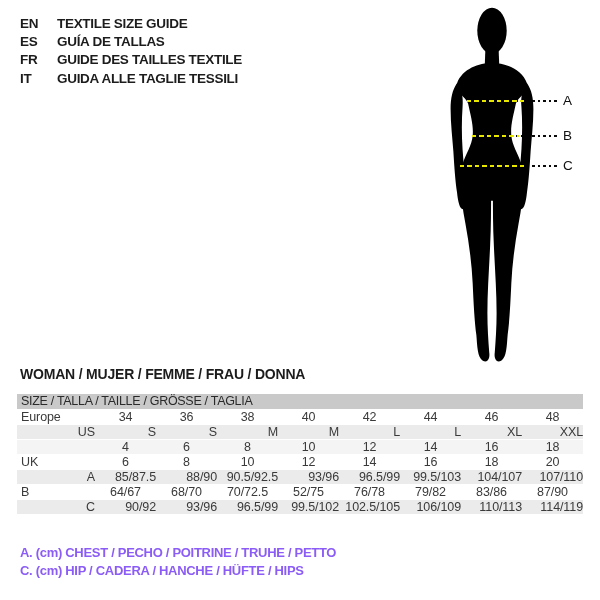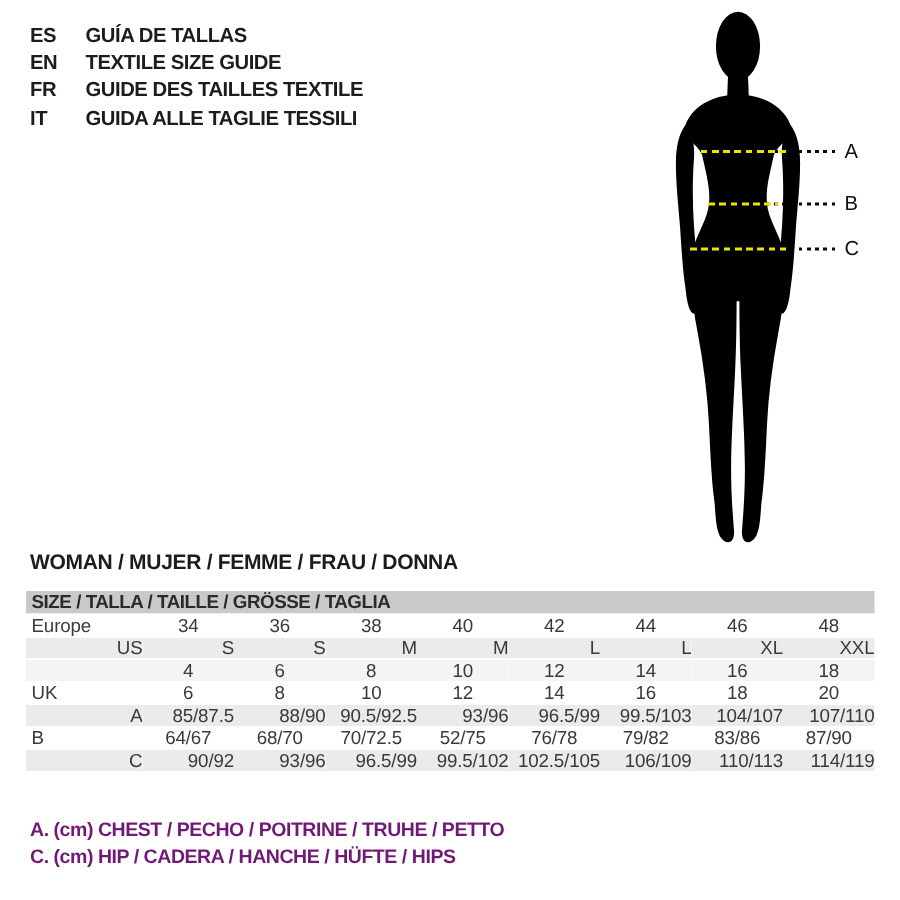--- a/index.html
+++ b/index.html
@@ -34,45 +34,45 @@
   
   .section-title { position:absolute; left:20px; top:366px; font-size:14px; font-weight:700;
     color:#1c1c1c; letter-spacing:-0.2px; }
 
   
   .size-table { position:absolute; left:17px; top:394px; width:566px; border-collapse:collapse;
     table-layout:fixed; border-bottom:1px solid #d9d9d9; }
   .size-table td { font-size:12.5px; font-weight:400; color:#3a3a3a; height:14.8px;
     text-align:center; vertical-align:middle; border-bottom:1px solid #ffffff;
     letter-spacing:-0.1px; white-space:nowrap; overflow:hidden; }
-  .size-table .t-head td { background:#c9c9c9; color:#2a2a2a; font-weight:700; height:15px;
+  .size-table .t-head td { background:#c9c9c9; color:#2a2a2a; font-weight:400; height:15px;
     text-align:left; padding-left:4px; letter-spacing:-0.3px; }
   .size-table .row-label { text-align:left; padding-left:4px; }
   .size-table col.label-col { width:78px; }
   .size-table tr.shade-gray td { background:#ebebeb;text-align:right; }
   .size-table tr.shade-light td { background:#f4f4f4; }
 
   
   .legend { position:absolute; left:20px; top:544px; }
-  .legend-line { font-size:13px; font-weight:700; color:#701a75; line-height:17.6px;
+  .legend-line { font-size:13px; font-weight:700; color:#8b5cf6; line-height:17.6px;
     letter-spacing:-0.3px; white-space:nowrap; }
 </style>
 </head>
 <body>
 
 <div id="page">
 
   <div class="lang-block">
       <div class="lang-row">
+        <span class="lang-code">EN</span>
+        <span class="lang-text">TEXTILE SIZE GUIDE</span>
+      </div>
+      <div class="lang-row">
         <span class="lang-code">ES</span>
         <span class="lang-text">GUÍA DE TALLAS</span>
-      </div>
-      <div class="lang-row">
-        <span class="lang-code">EN</span>
-        <span class="lang-text">TEXTILE SIZE GUIDE</span>
       </div>
       <div class="lang-row">
         <span class="lang-code">FR</span>
         <span class="lang-text">GUIDE DES TAILLES TEXTILE</span>
       </div>
       <div class="lang-row">
         <span class="lang-code">IT</span>
         <span class="lang-text">GUIDA ALLE TAGLIE TESSILI</span>
       </div>
     </div>

